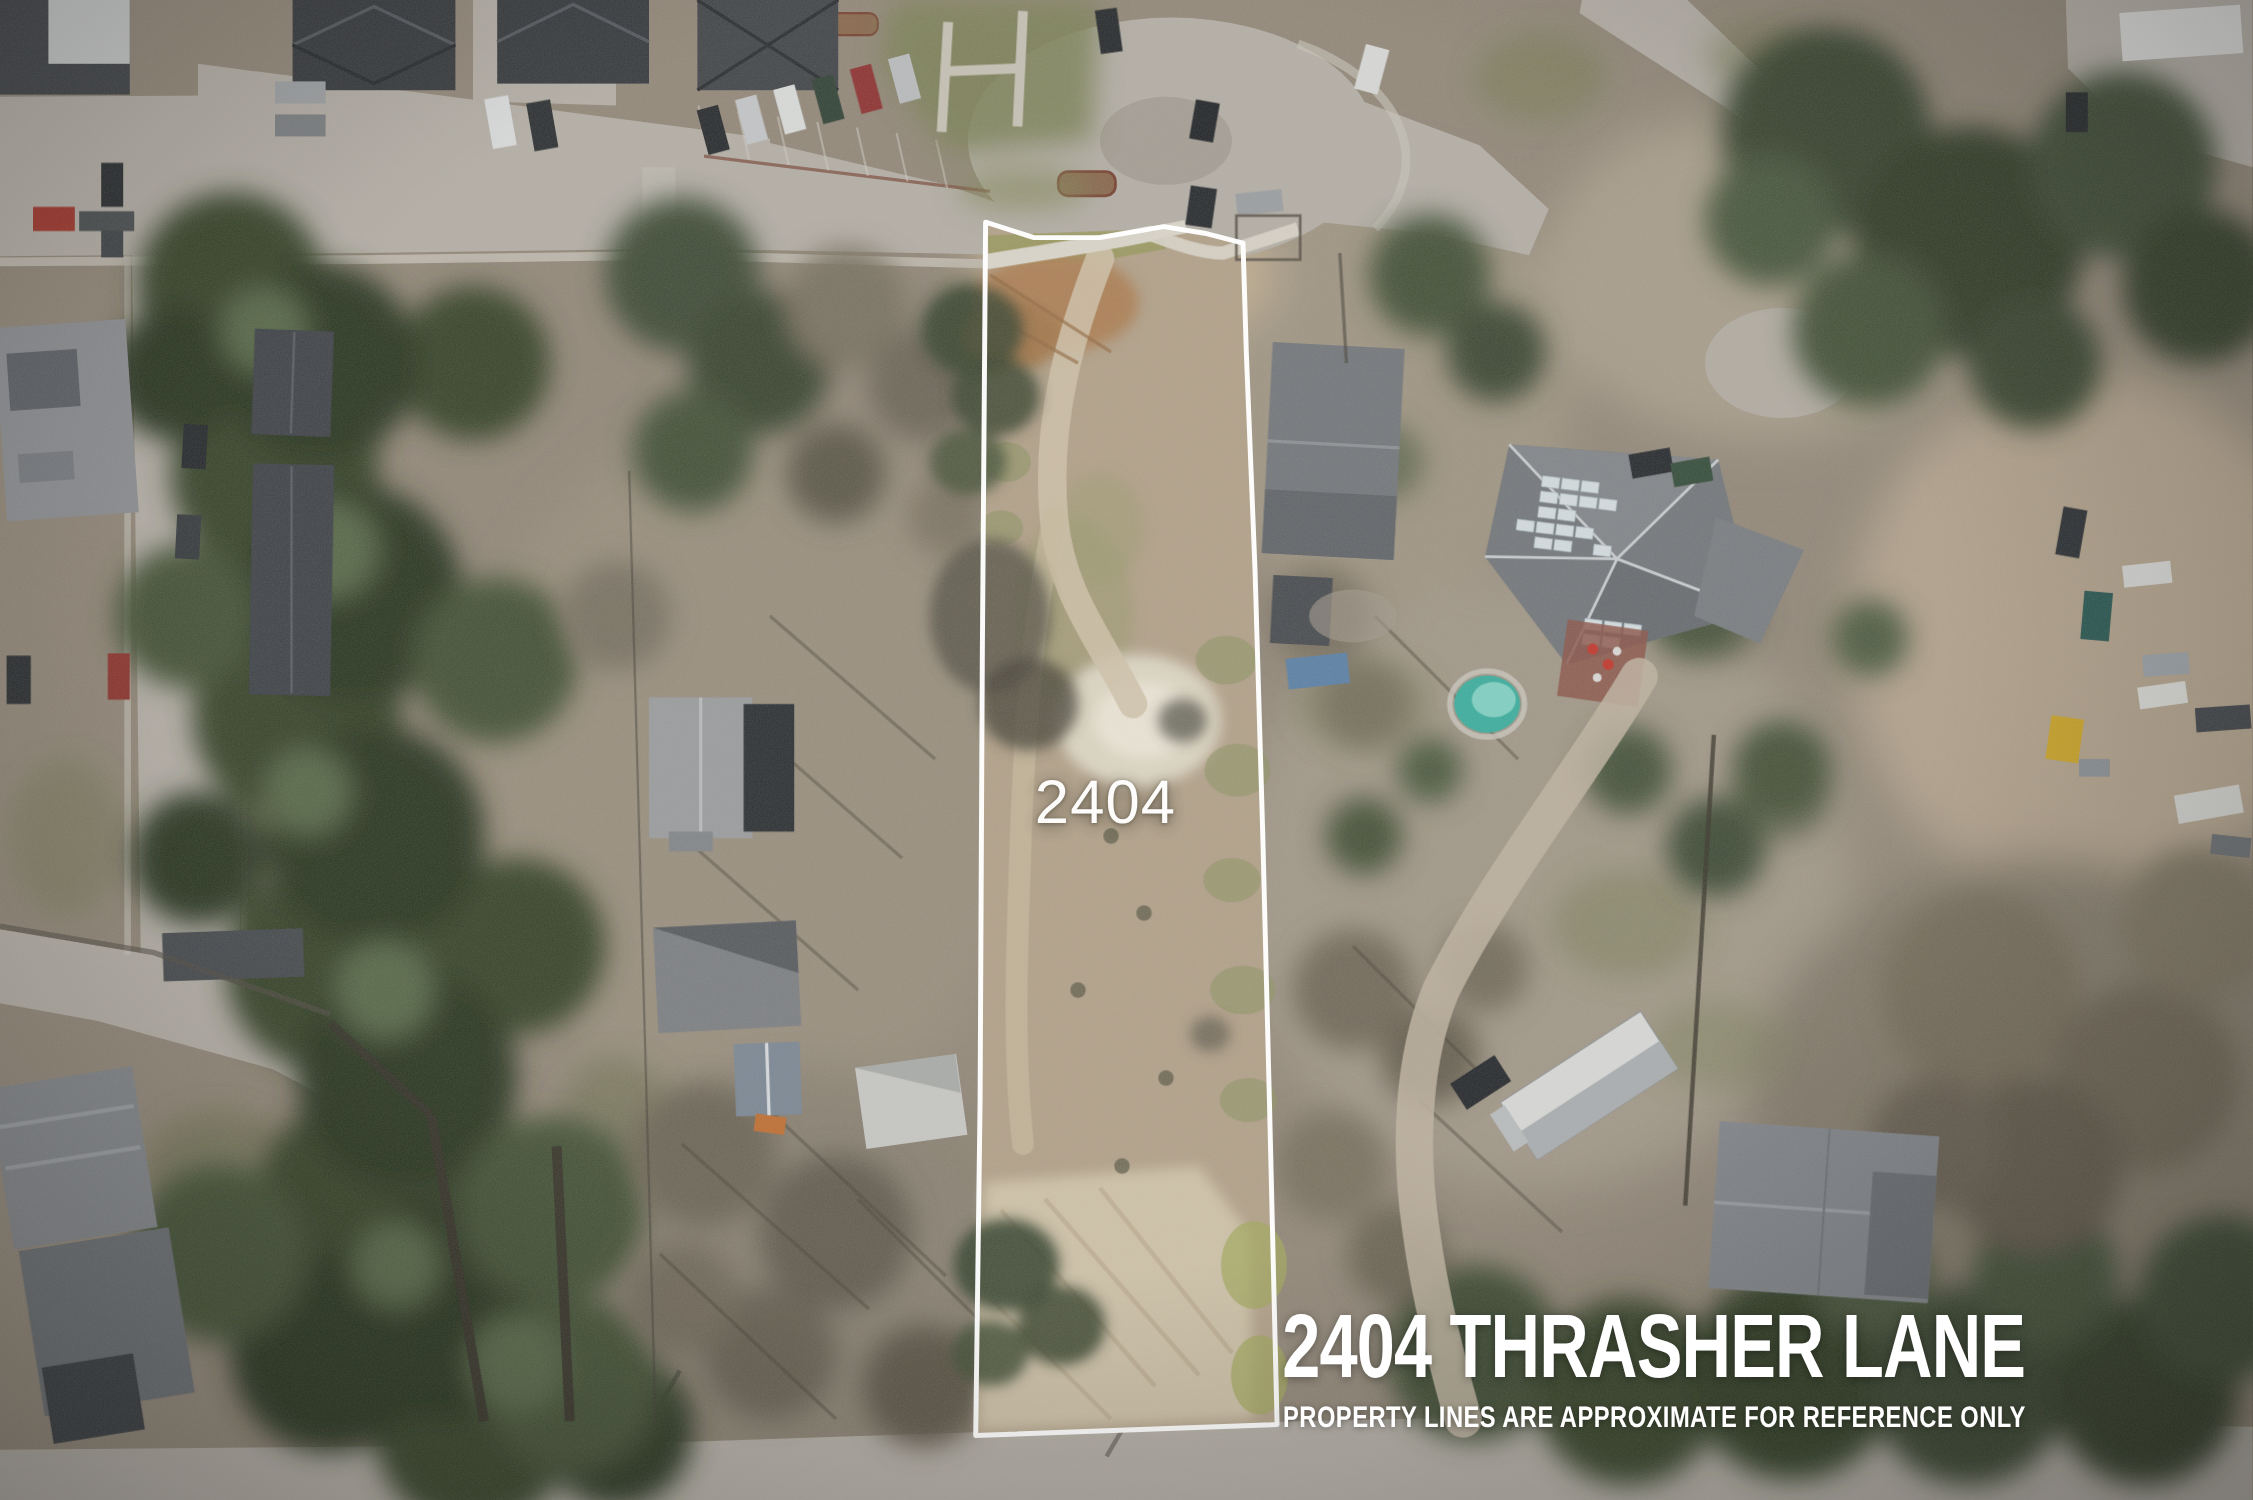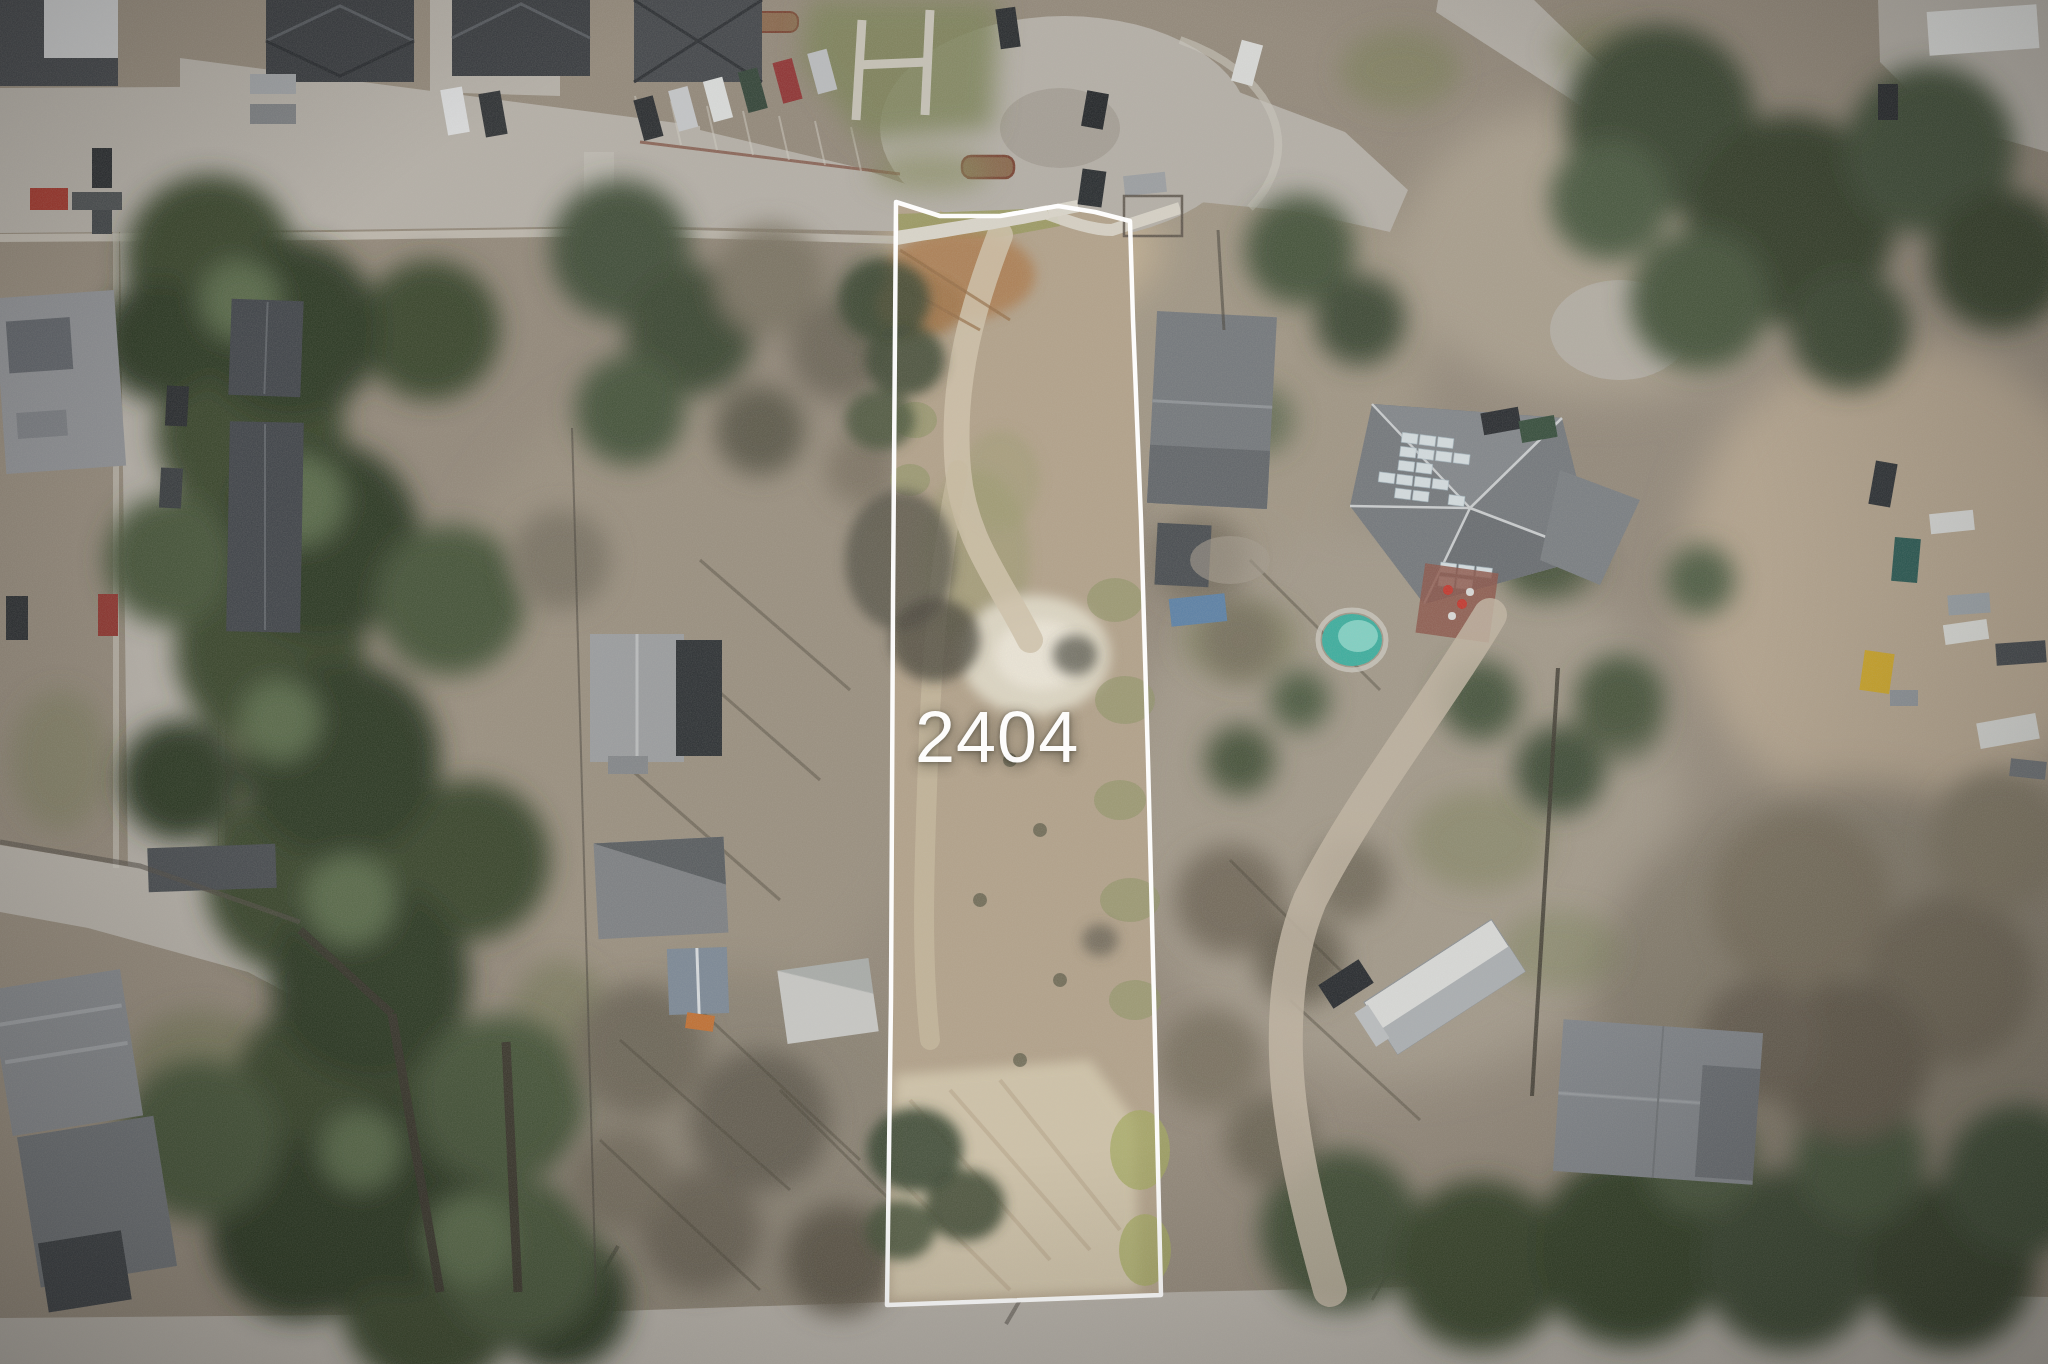--- a/index.html
+++ b/index.html
@@ -1,20 +1,20 @@
 <!DOCTYPE html>
 <html><head>
 <meta charset="utf-8">
 <style>
   html,body{margin:0;padding:0;background:#181816;}
   .stage{position:relative;width:2048px;height:1364px;overflow:hidden;
          font-family:"Liberation Sans",sans-serif;background:#93897b;}
   .stage svg{position:absolute;left:0;top:0;}
-  .parcel-label{position:absolute;left:915px;top:696px;width:180px;
-    font-size:72px;font-weight:400;color:#ffffff;opacity:.97;letter-spacing:1px;
+  .parcel-label{position:absolute;left:915px;top:696px;width:180px;text-align:center;
+    font-size:56px;font-weight:400;color:#ffffff;opacity:.97;letter-spacing:1px;
     text-shadow:0 3px 14px rgba(30,30,20,.55),0 1px 4px rgba(30,30,20,.4);}
   .addr-block{position:absolute;right:100px;top:1184px;display:flex;flex-direction:column;
     align-items:center;color:#ffffff;}
   .addr-title{font-size:82px;line-height:1;font-weight:700;letter-spacing:-1px;
     transform:scaleX(.76);transform-origin:center;white-space:nowrap;
     text-shadow:0 2px 10px rgba(0,0,0,.35);}
   .addr-sub{margin-top:7px;font-size:27px;font-weight:700;letter-spacing:.5px;
     transform:scaleX(.8);transform-origin:center;white-space:nowrap;
     text-shadow:0 1px 6px rgba(0,0,0,.4);}
   .vignette{position:absolute;inset:0;pointer-events:none;
@@ -457,13 +457,17 @@
 
   <rect x="0" y="0" width="2048" height="1364" filter="url(#grain)" opacity=".32"></rect>
 
   <polygon points="896,202 940,216 1000,216 1058,206 1095,212 1130,221 1133,320 1141,520 1148,760 1154,1000 1161,1295 887,1305 891,1000 893,600" fill="none" stroke="#ffffff" stroke-width="4.5" stroke-linejoin="round" opacity=".97"></polygon>
 </svg>
 
   <div class="vignette"></div>
 
   <div class="parcel-label">2404</div>
 
+  <div class="addr-block">
+    <div class="addr-title">2404 THRASHER LANE</div>
+    <div class="addr-sub">PROPERTY LINES ARE APPROXIMATE FOR REFERENCE ONLY</div>
+  </div>
 </div>
 
 </body></html>

